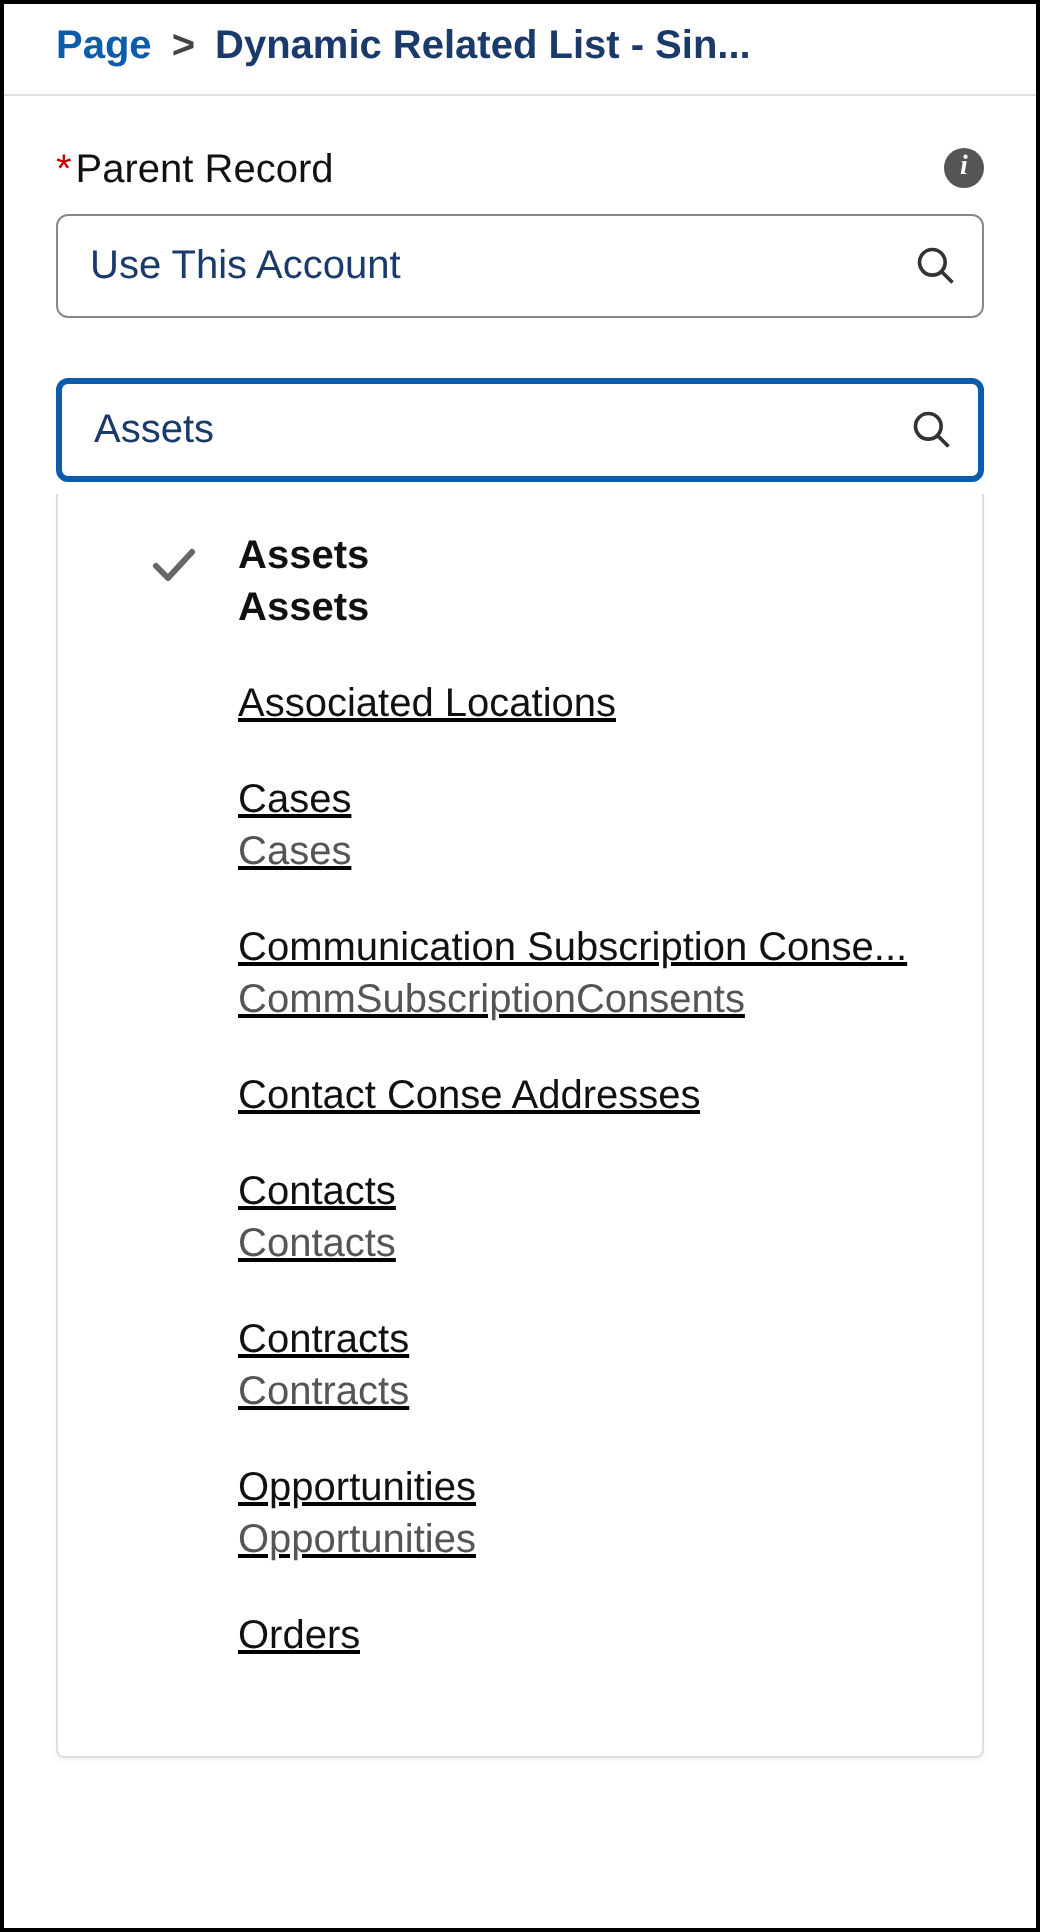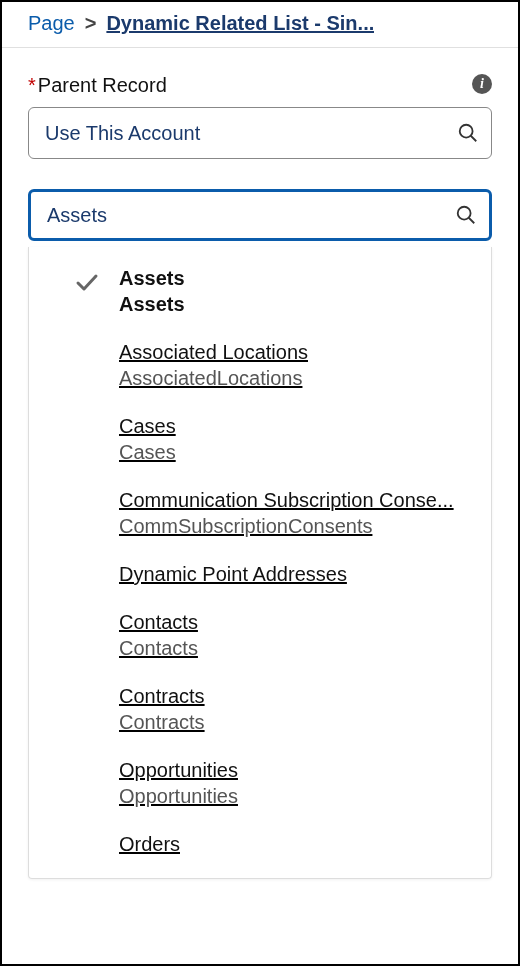--- a/index.html
+++ b/index.html
@@ -15,28 +15,27 @@
   .breadcrumb {
     display: flex;
     align-items: center;
     gap: 10px;
     padding: 10px 26px 12px;
     font-size: 20px;
     border-bottom: 1px solid #e0e0e0;
     white-space: nowrap;
     overflow: hidden;
   }
-  .breadcrumb-link { color: #0b5cab; cursor: pointer; }
+  .breadcrumb-link { color: #0b5cab; cursor: pointer; font-weight: bold; }
   .breadcrumb-sep { color: #444; font-weight: 600; }
   .breadcrumb-current {
     color: #1b3a6c;
     font-weight: 600;
     overflow: hidden;
     text-overflow: ellipsis;
-    text-decoration: underline;
   }
   .panel {
     padding: 26px 26px 0;
     position: relative;
   }
   .label-row {
     display: flex;
     align-items: flex-start;
     justify-content: space-between;
     margin-bottom: 10px;
@@ -185,38 +184,37 @@
           <polyline points="3,12 9,18 21,5" fill="none" stroke="#666" stroke-width="3" stroke-linecap="round" stroke-linejoin="round"></polyline>
         </svg>
         <div class="option-texts">
           <div class="opt-label bold">Assets</div>
           <div class="opt-api bold">Assets</div>
         </div>
       </div>
       <div class="option">
         <div class="option-texts">
           <div class="opt-label">Associated Locations</div>
-          <div class="opt-api">AssociatedLocations</div>
         </div>
       </div>
       <div class="option">
         <div class="option-texts">
           <div class="opt-label">Cases</div>
           <div class="opt-api">Cases</div>
         </div>
       </div>
       <div class="option">
         <div class="option-texts">
           <div class="opt-label">Communication Subscription Conse...</div>
           <div class="opt-api">CommSubscriptionConsents</div>
         </div>
       </div>
       <div class="option">
         <div class="option-texts">
-          <div class="opt-label">Dynamic Point Addresses</div>
+          <div class="opt-label">Contact Conse Addresses</div>
         </div>
       </div>
       <div class="option">
         <div class="option-texts">
           <div class="opt-label">Contacts</div>
           <div class="opt-api">Contacts</div>
         </div>
       </div>
       <div class="option">
         <div class="option-texts">

